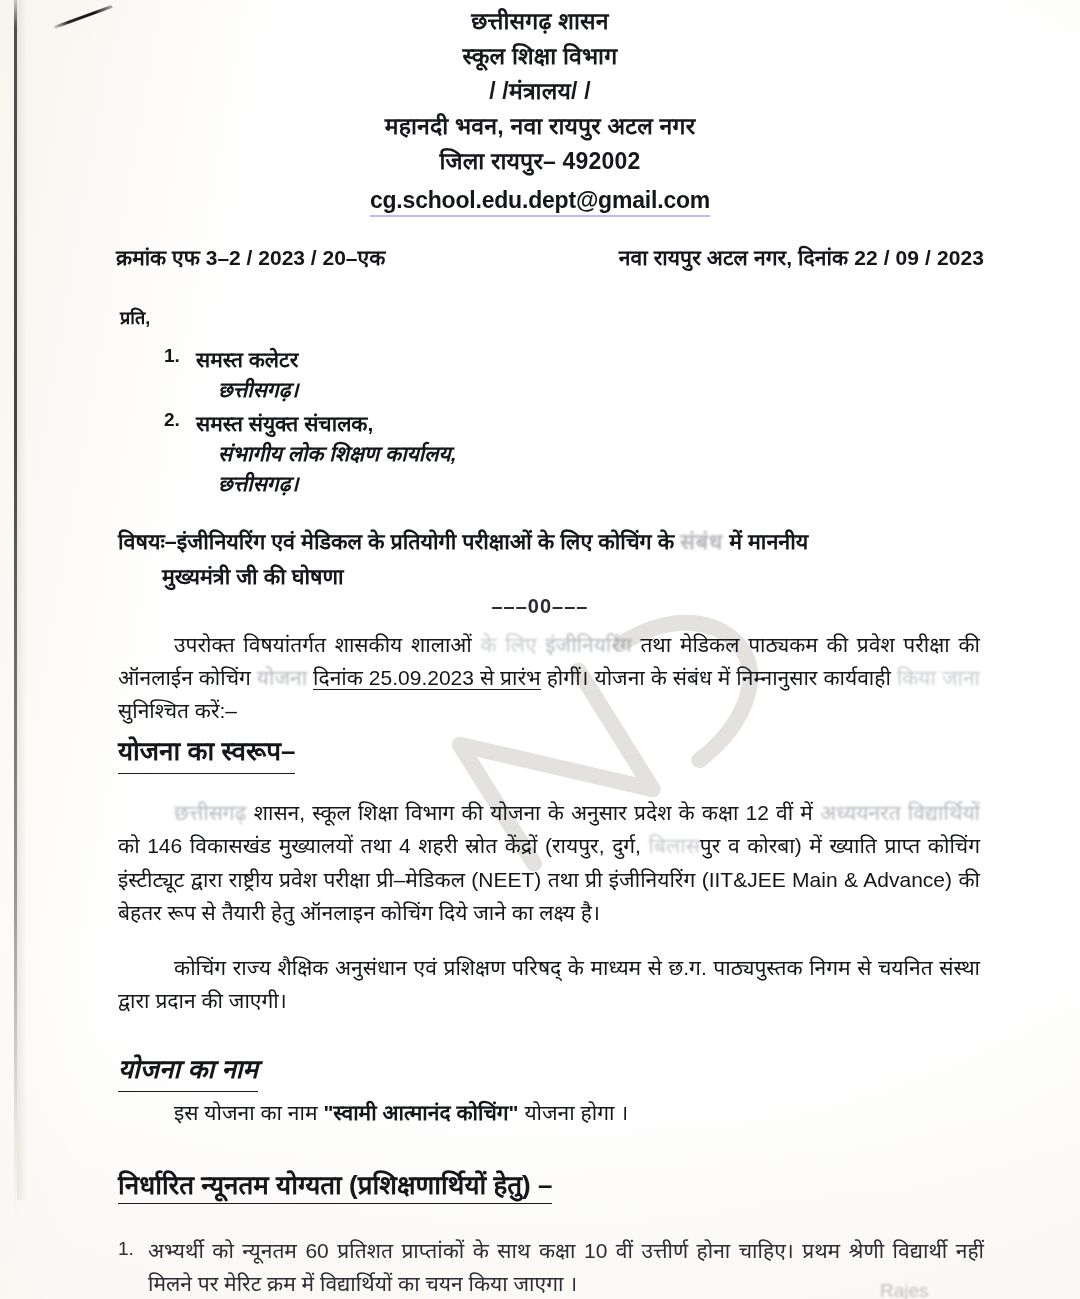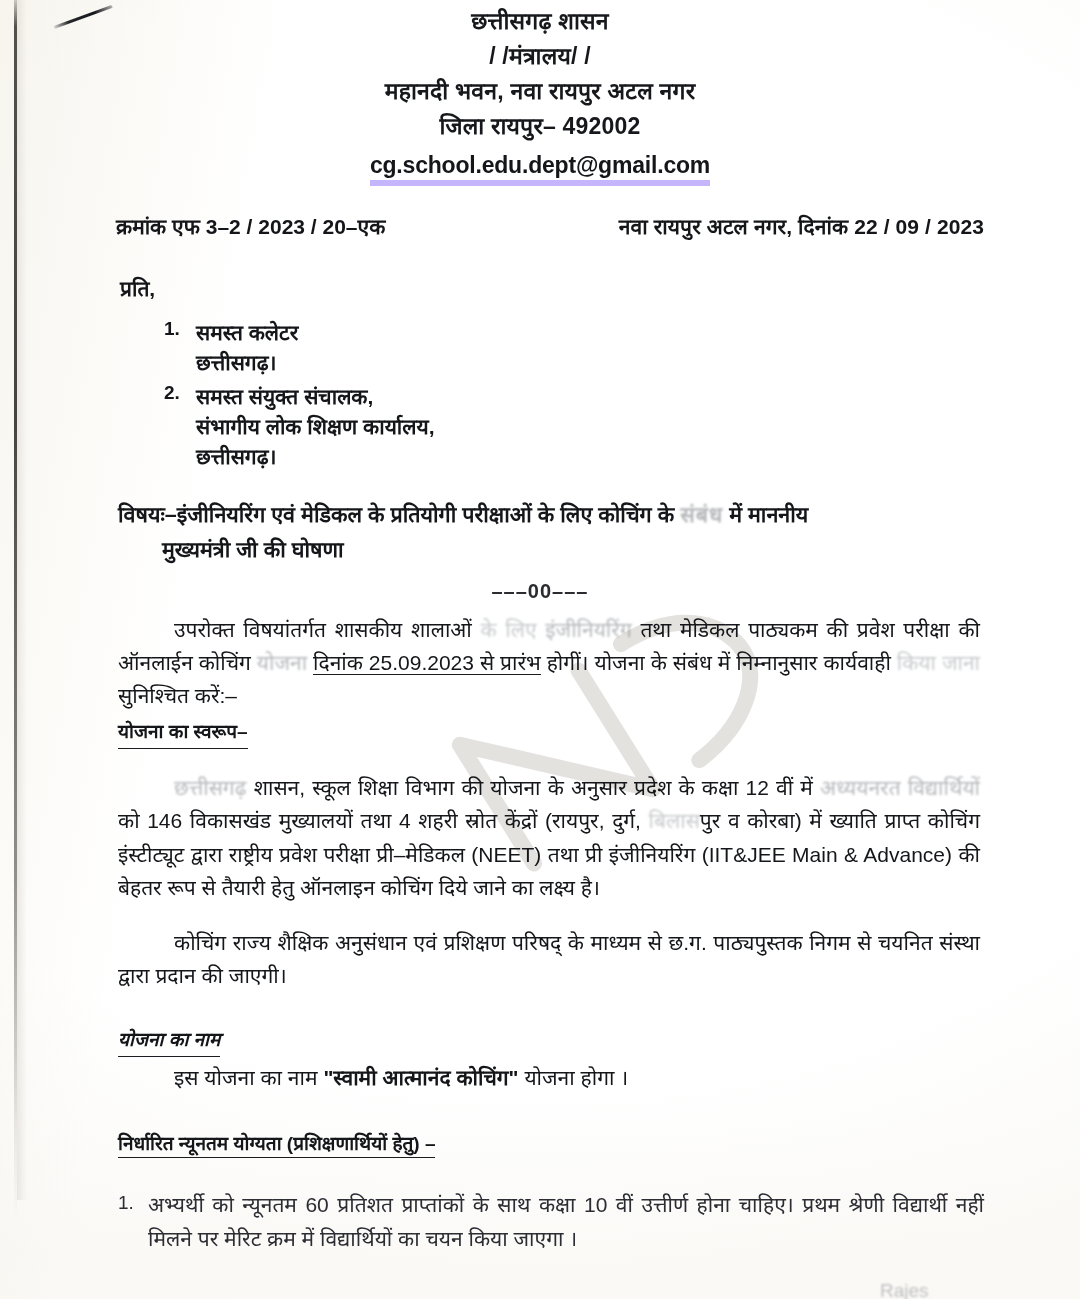--- a/index.html
+++ b/index.html
@@ -106,40 +106,40 @@
     letter-spacing: 0.2px;
     margin: 0 0 12px 0;
     font-weight: 600;
     color: #16181c;
   }
   .lh-line.addr { font-weight: 600; }
   .lh-email {
     display: inline-block;
     font-size: 23px;
     font-weight: 700;
-    border-bottom: 6px solid #c4b5fd;
+    border-bottom: 2px solid #c4b5fd;
     padding-bottom: 1px;
     margin-top: 2px;
     letter-spacing: -0.2px;
   }
 
   
   .ref-row {
     display: flex;
     justify-content: space-between;
     align-items: flex-start;
     margin: 26px 96px 0 116px;
     font-size: 21px;
     font-weight: 600;
   }
   .ref-right { letter-spacing: 0.1px; margin-left: 11px; }
 
   .salutation {
     margin: 34px 0 0 120px;
-    font-size: 21px;
+    font-size: 18px;
     font-weight: 600;
   }
 
   
   .recipients {
     margin: 16px 0 0 196px;
     padding: 0;
     list-style: none;
     font-size: 21px;
     font-weight: 600;
@@ -149,21 +149,23 @@
     position: relative;
   }
   .rec-num {
     position: absolute;
     left: -32px;
     top: 0;
     font-size: 19px;
   }
   .rec-sub {
     display: block;
+    margin-left: 22px;
     margin-top: 2px;
+    font-style: italic;
   }
   .rec-head { display: block; }
 
   
   .subject {
     margin: 28px 100px 0 118px;
     font-size: 21.5px;
     font-weight: 700;
     line-height: 1.62;
     text-align: justify;
@@ -172,21 +174,21 @@
   .faded-word {
     color: rgba(120,122,128,0.55);
     filter: blur(1.1px);
     letter-spacing: 1px;
   }
 
   .rule-00 {
     text-align: center;
     font-size: 20px;
     font-weight: 600;
-    margin: 12px 0 0 0;
+    margin: 0 0 0 0;
     color: #2a2c30;
     letter-spacing: 1px;
   }
 
   
   .body-wrap {
     margin: 10px 100px 0 118px;
     font-size: 21px;
     line-height: 1.58;
     text-align: justify;
@@ -198,21 +200,21 @@
   }
   .para.tight { margin-bottom: 0; }
   .para-gap { margin-top: 22px; }
 
   .u-head {
     display: inline-block;
     font-weight: 700;
     border-bottom: 1.6px solid #1a1c20;
     padding-bottom: 1px;
     margin: 2px 0 0 0;
-    font-size: 19px;
+    font-size: 26px;
   }
   .head-block { text-indent: 0; margin-top: 2px; }
   .head-block-gap { margin-top: 30px; font-style: italic; }
 
   .u-date {
     font-weight: 400;
     border-bottom: 1.6px solid #1a1c20;
     padding-bottom: 0px;
   }
 
@@ -273,20 +275,21 @@
         <path d="M60 250 L60 110 L200 250 L200 110"></path>
         <path d="M250 110 C 320 110, 350 150, 350 180 C 350 215, 310 245, 255 250"></path>
       </g>
     </svg>
   </div>
 
   <div class="content">
 
     <div class="letterhead">
       <p class="lh-line">छत्तीसगढ़ शासन</p>
+      <p class="lh-line">स्कूल शिक्षा विभाग</p>
       <p class="lh-line">/ /मंत्रालय/ /</p>
       <p class="lh-line addr">महानदी भवन, नवा रायपुर अटल नगर</p>
       <p class="lh-line addr">जिला रायपुर– 492002</p>
       <span class="lh-email">cg.school.edu.dept@gmail.com</span>
     </div>
 
     <div class="ref-row">
       <span class="ref-left">क्रमांक  एफ 3–2 / 2023 / 20–एक</span>
       <span class="ref-right">नवा रायपुर अटल नगर, दिनांक 22 / 09 / 2023</span>
     </div>

